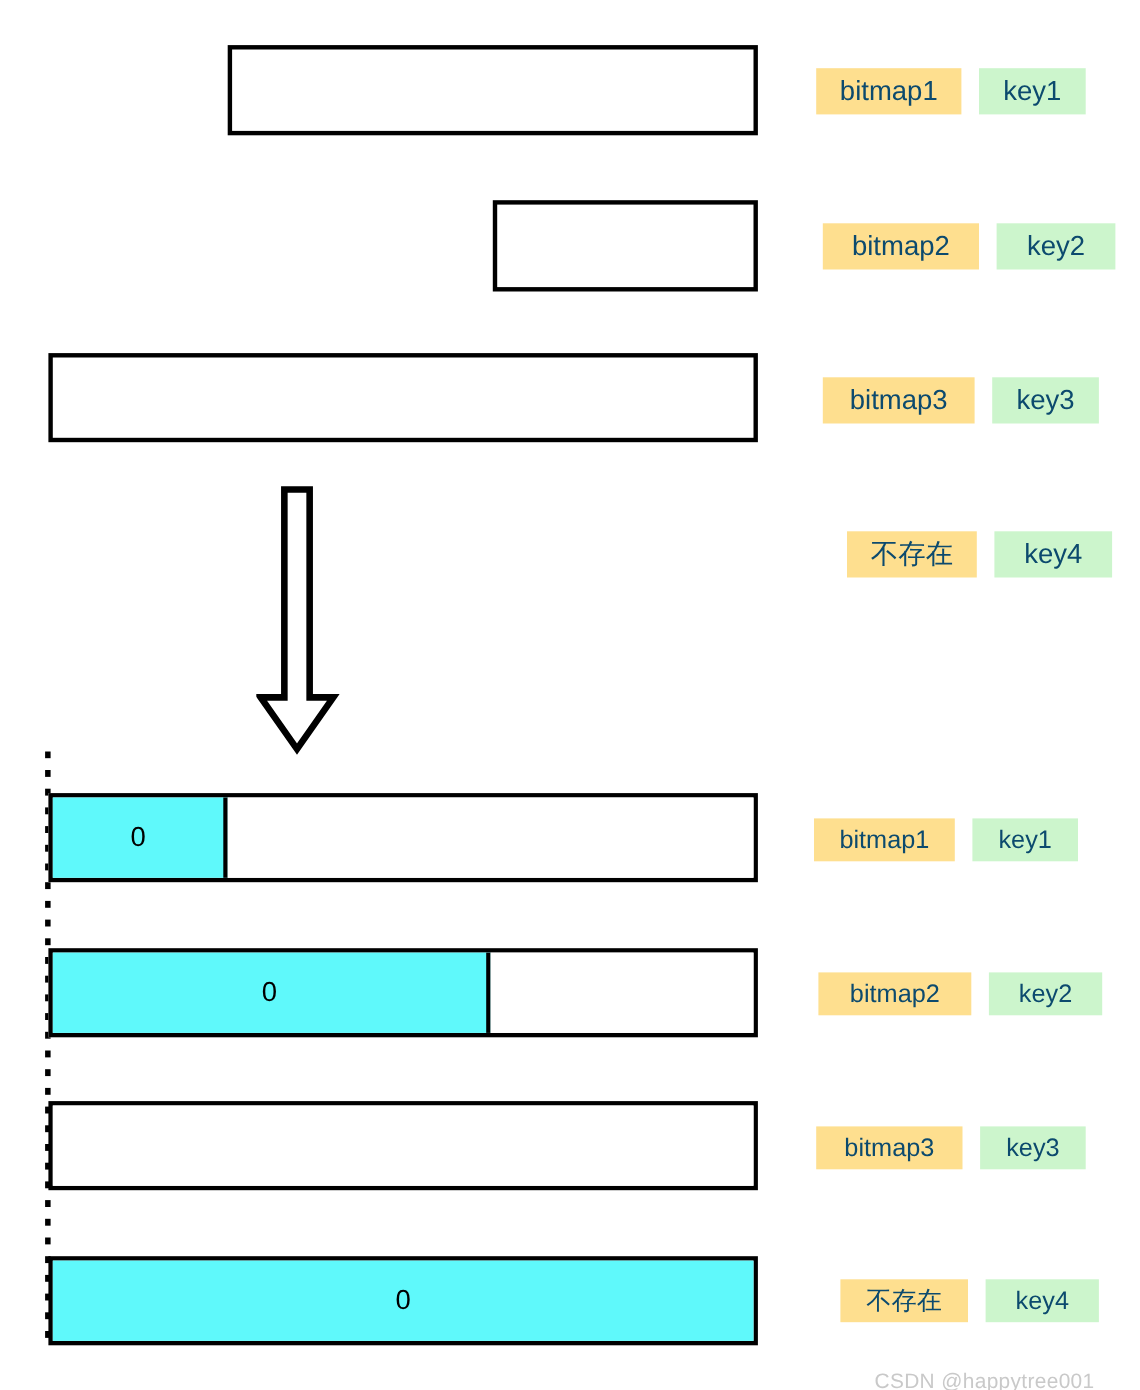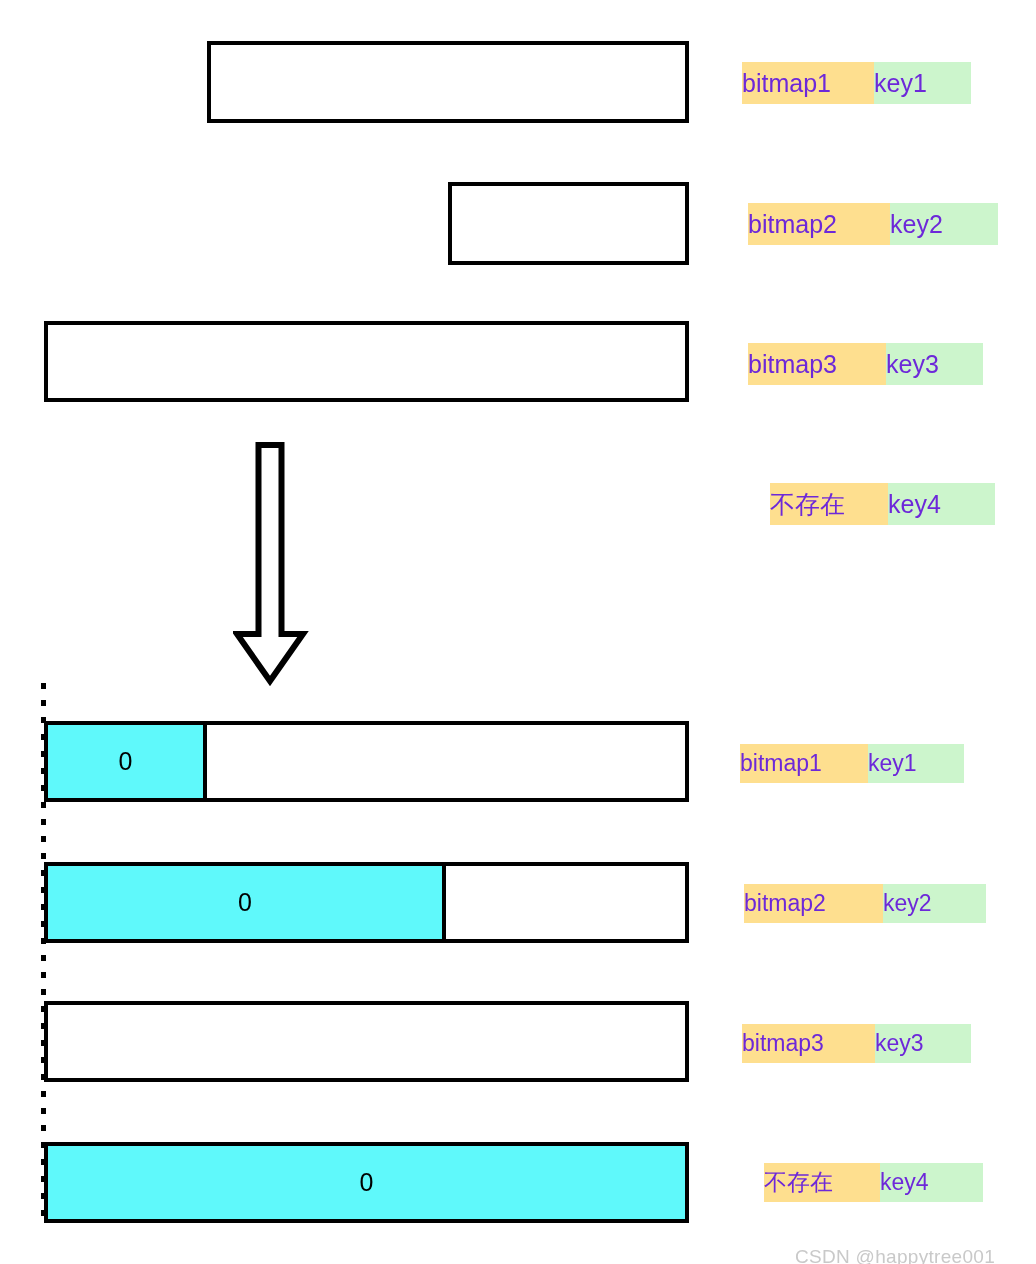--- a/index.html
+++ b/index.html
@@ -71,28 +71,29 @@
 
   
   .pill-row {
     display: flex;
     align-items: stretch;
     height: 42px;
   }
   .pill {
     display: flex;
     align-items: center;
-    color: #6d28d9;
+    justify-content: center;
+    color: #0c4a6e;
     font-size: 25px;
     line-height: 1;
     white-space: nowrap;
     box-sizing: border-box;
   }
   .pill-bitmap { background: #FEDF8F; }
-  .pill-key    { background: #CCF5CC; }
+  .pill-key    { background: #CCF5CC; margin-left: 16px; }
   .pill-row.small .pill { font-size: 23px; }
   .pill-row.small { height: 39px; }
 
   
   .watermark {
     color: #c9c9c9;
     font-size: 19px;
     white-space: nowrap;
     letter-spacing: 0.3px;
     margin-top: 18px;

